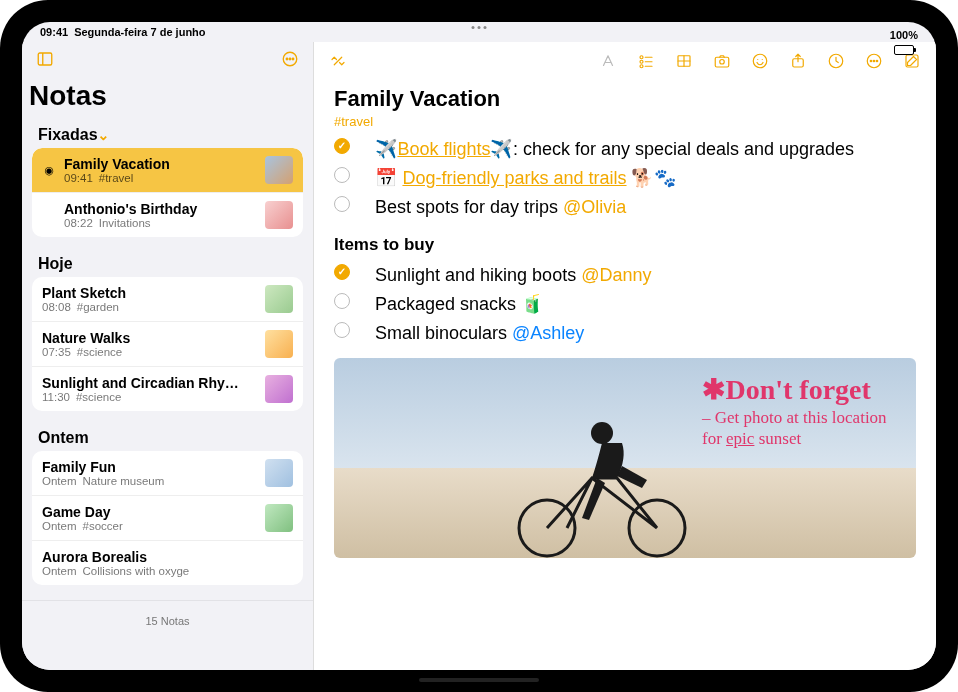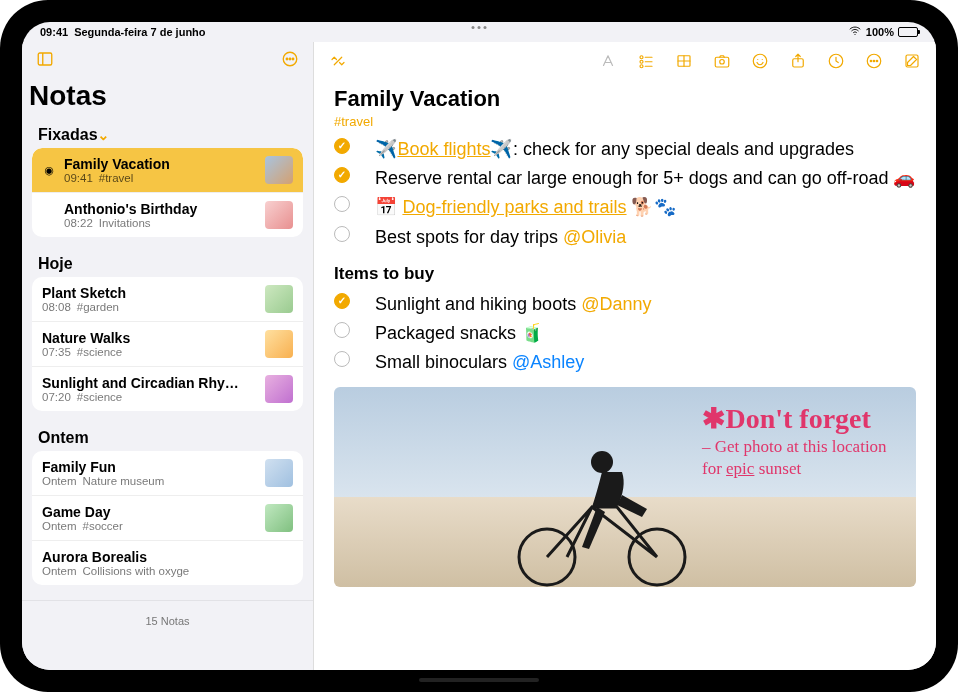--- a/index.html
+++ b/index.html
@@ -32,21 +32,21 @@
     height: 20px;
     display: flex;
     justify-content: space-between;
     align-items: center;
     padding: 0 18px;
     font-size: 11px;
     font-weight: 600;
     color: #000;
   }
   .status-left { display: flex; gap: 6px; }
-  .status-right { display: flex; gap: 4px; align-items: center; }
+  .status-right { display: flex; gap: 4px; align-items: center; flex-direction: column; }
   .battery { width: 20px; height: 10px; border: 1px solid #000; border-radius: 2px; position: relative; }
   .battery::after { content:""; position:absolute; right:-3px; top:2px; width:2px; height:4px; background:#000; border-radius:0 1px 1px 0; }
   .battery-fill { background:#000; height:100%; width:100%; border-radius:1px; }
   .wifi { font-size:11px; }
 
   .pill { position:absolute; left:50%; top:26px; transform:translateX(-50%); display:flex; gap:3px; }
   .pill span { width:3px; height:3px; background:#888; border-radius:50%; }
 
   .main { flex:1; display:flex; overflow:hidden; }
 
@@ -262,21 +262,21 @@
                   <span>07:35</span>
                   <span>#science</span>
                 </div>
             </div>
             <div class="thumb" style="background:linear-gradient(135deg,#ffe0a0,#f8b050)"></div>
           </div>
           <div class="note-row">
             <div class="txt">
               <div class="note-title">Sunlight and Circadian Rhy…</div>
               <div class="note-sub">
-                  <span>07:20</span>
+                  <span>11:30</span>
                   <span>#science</span>
                 </div>
             </div>
             <div class="thumb" style="background:linear-gradient(135deg,#e8b0e0,#c070d0)"></div>
           </div>
         </div>
 
         <div class="section-header">
           <span>Ontem</span>
         </div>
@@ -387,24 +387,20 @@
         </div>
 
         <div class="note-body">
           <div class="note-h1">Family Vacation</div>
           <div class="tag">#travel</div>
 
           <div class="checklist">
             <div class="check-item">
               <span class="cbox checked"></span>
               <span><span>✈️</span><span class="link">Book flights</span><span>✈️: check for any special deals and upgrades</span></span>
-            </div>
-            <div class="check-item">
-              <span class="cbox checked"></span>
-              <span>Reserve rental car large enough for 5+ dogs and can go off-road 🚗</span>
             </div>
             <div class="check-item">
               <span class="cbox grey"></span>
               <span><span>📅</span> <span class="link">Dog-friendly parks and trails</span><span> 🐕🐾</span></span>
             </div>
             <div class="check-item">
               <span class="cbox grey"></span>
               <span><span>Best spots for day trips </span><span class="mention">@Olivia</span></span>
             </div>
           </div>

